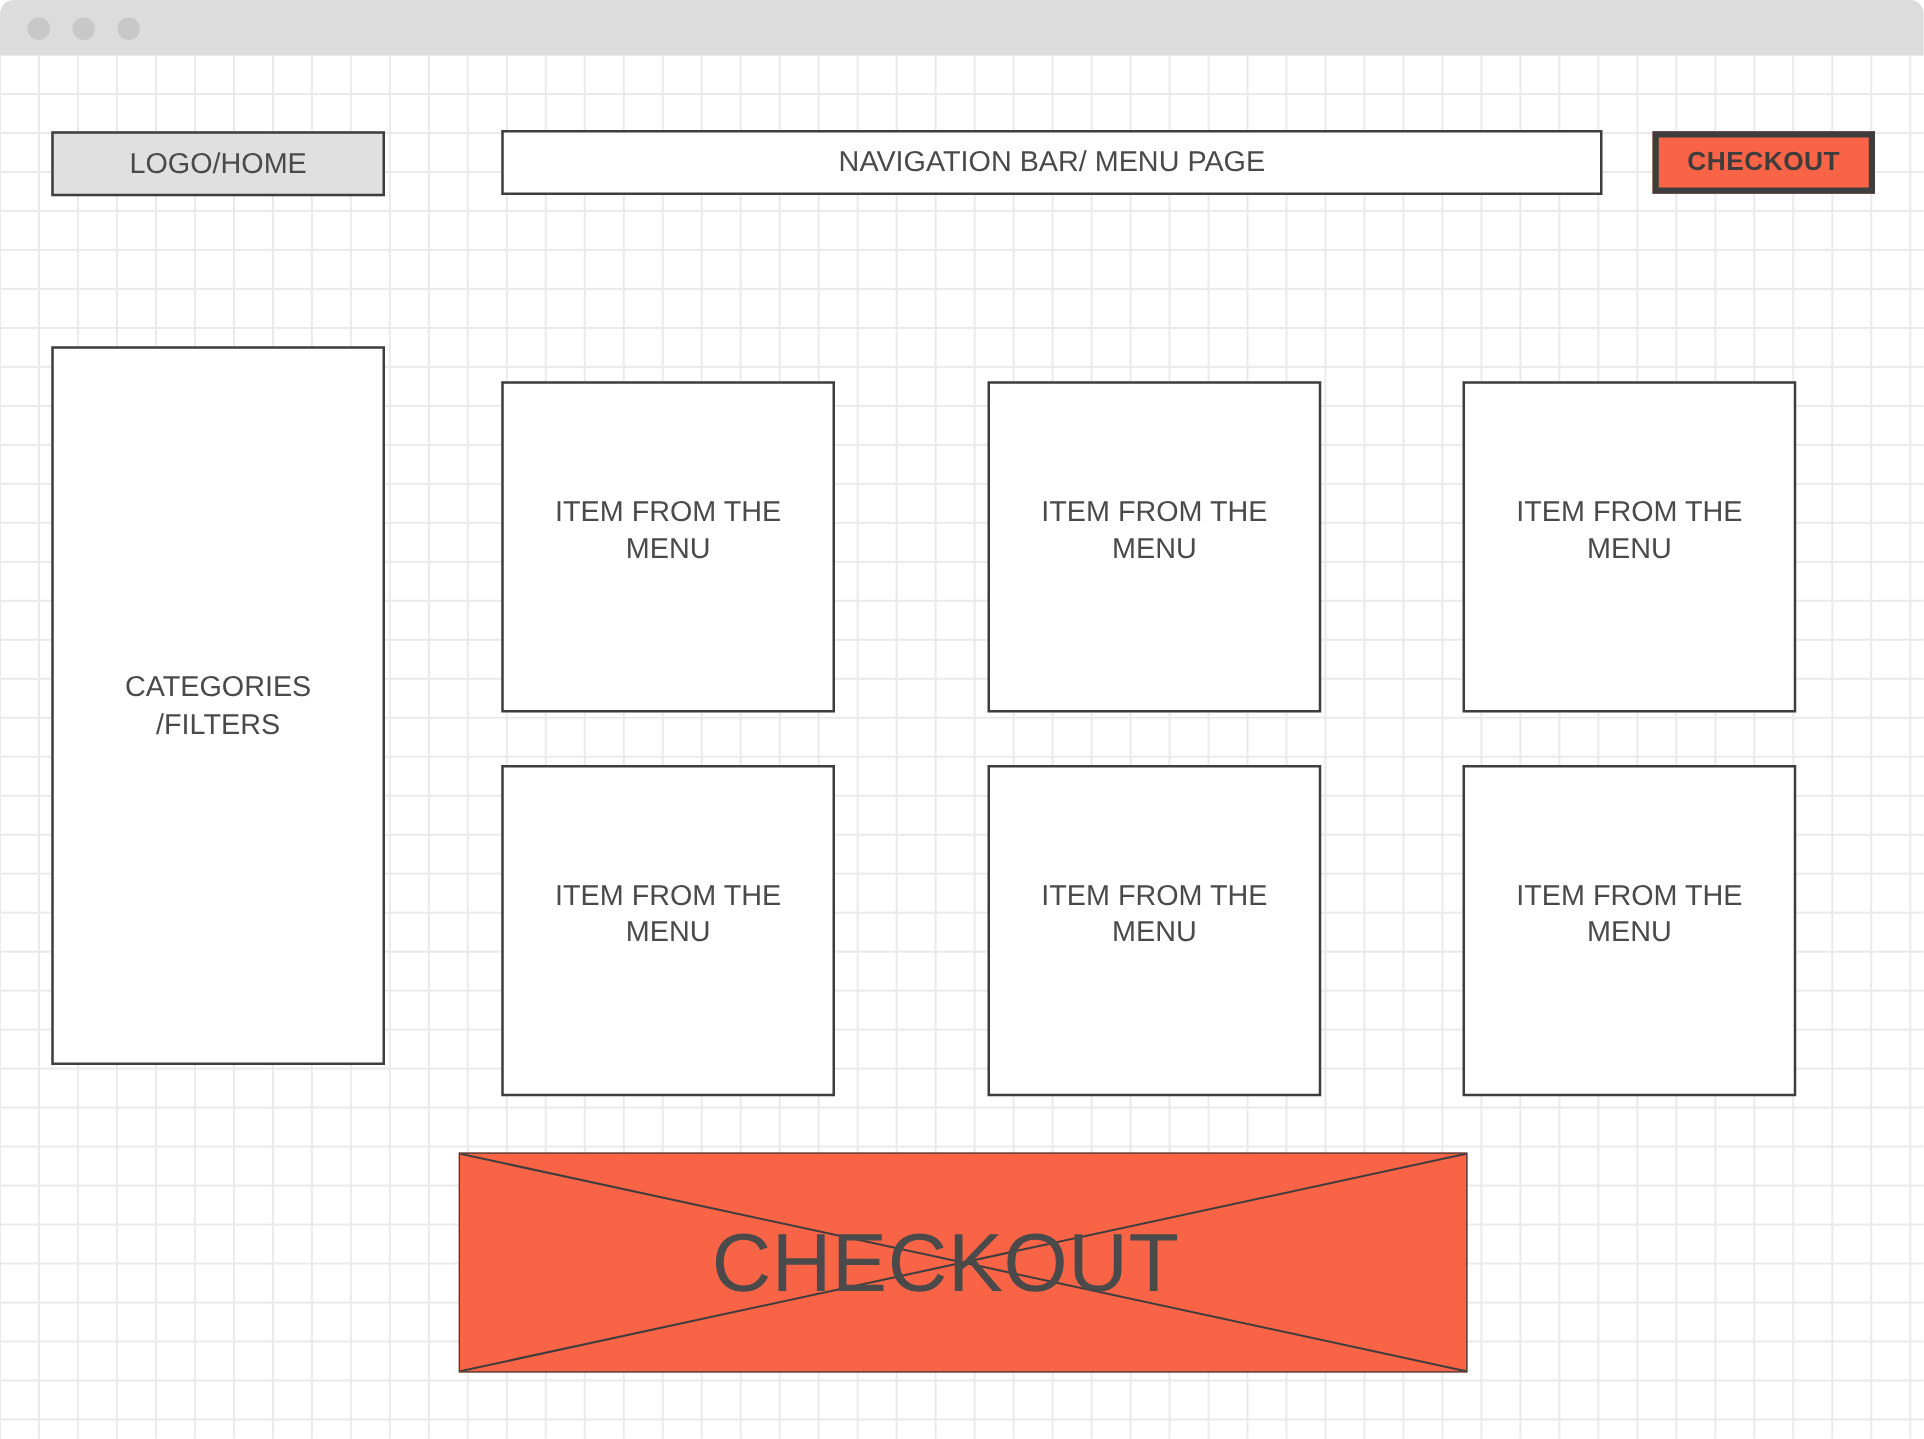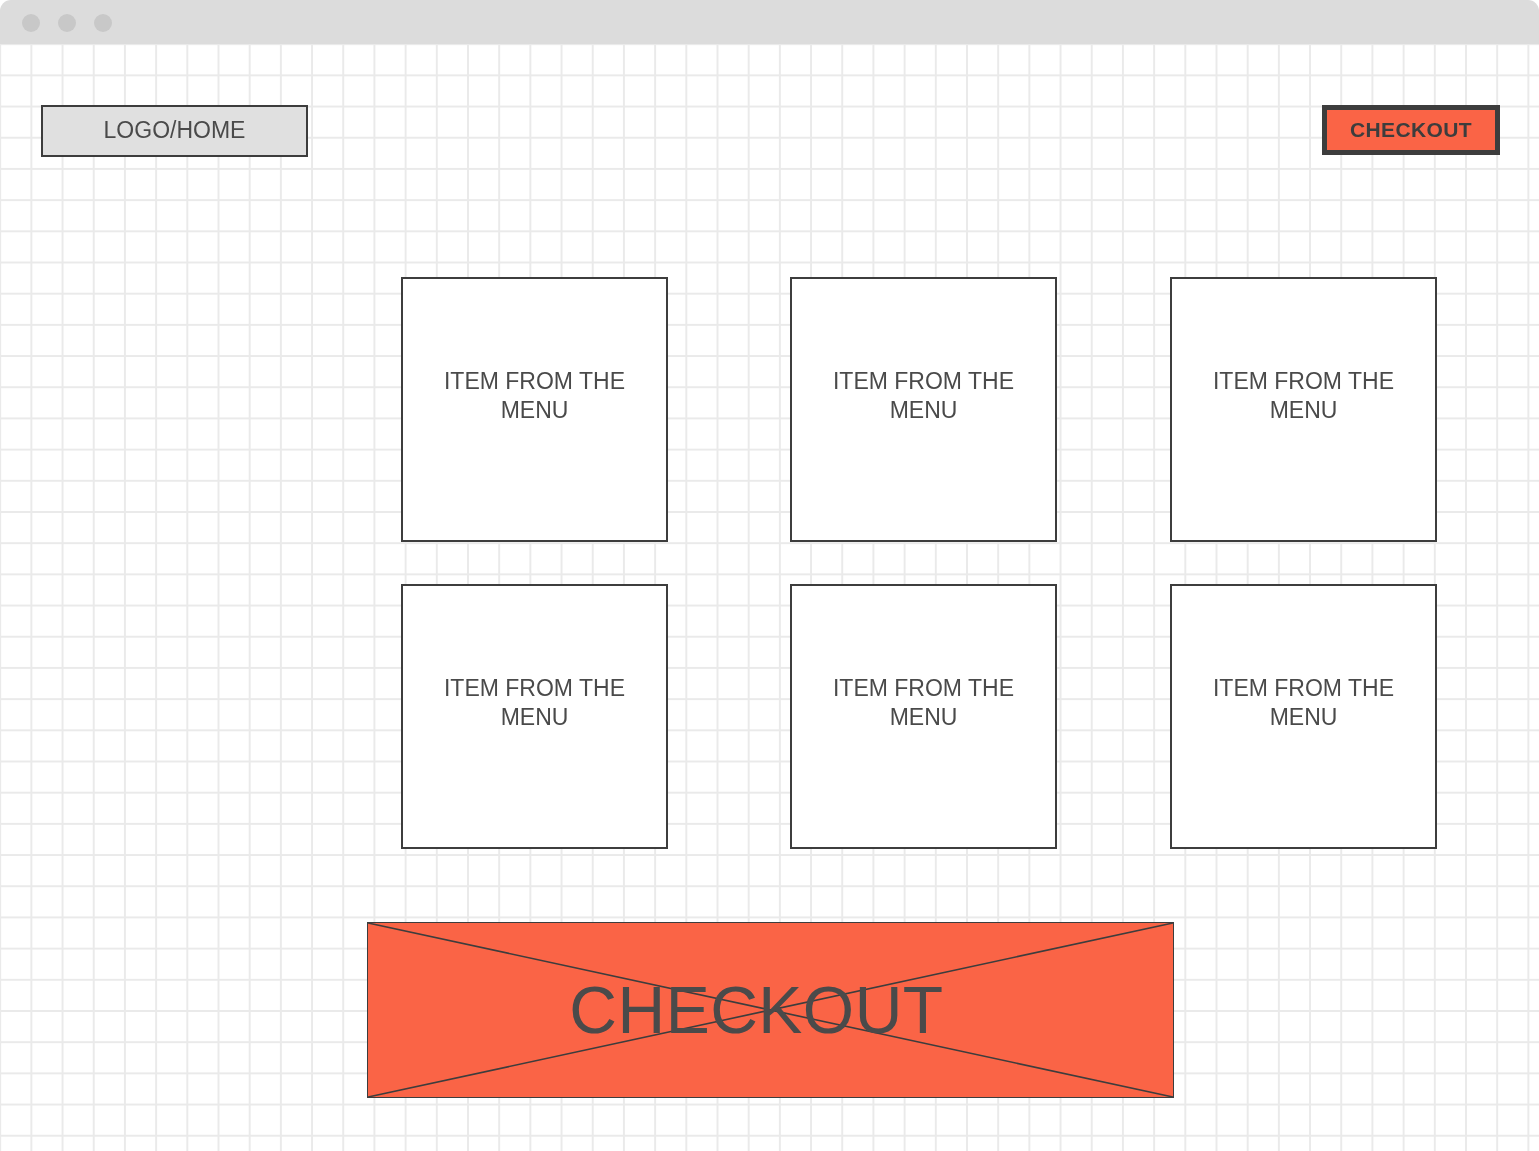--- a/index.html
+++ b/index.html
@@ -129,20 +129,21 @@
     position: absolute;
     box-sizing: border-box;
     border: 2px solid #3d3d3d;
     background: #ffffff;
     color: #4a4a4a;
     font-size: 23px;
     line-height: 1.28;
     text-align: center;
     width: 267px;
     height: 265px;
+    margin-top: 28px;
   }
   .item-card .card-label {
     position: absolute;
     left: 12px;
     right: 12px;
     top: 88px;
   }
   .r1 { top: 233px; }
   .r2 { top: 540px; }
   .c1 { left: 401px; }
@@ -194,26 +195,33 @@
     <span class="tb-dot d2"></span>
     <span class="tb-dot d3"></span>
   </div>
 
   <div id="canvas">
 
     <div class="wf-box" id="logo-home">
       <span>LOGO/HOME</span>
     </div>
 
+    <div class="wf-box" id="nav-bar">
+      <span>NAVIGATION BAR/ MENU PAGE</span>
+    </div>
 
     <div class="wf-box" id="checkout-top">
       <span>CHECKOUT</span>
     </div>
 
 
+    <div class="wf-box" id="sidebar-filters">
+      <span>CATEGORIES
+/FILTERS</span>
+    </div>
 
     <div class="item-card r1 c1">
       <div class="card-label">ITEM FROM THE MENU</div>
     </div>
     <div class="item-card r1 c2">
       <div class="card-label">ITEM FROM THE MENU</div>
     </div>
     <div class="item-card r1 c3">
       <div class="card-label">ITEM FROM THE MENU</div>
     </div>

